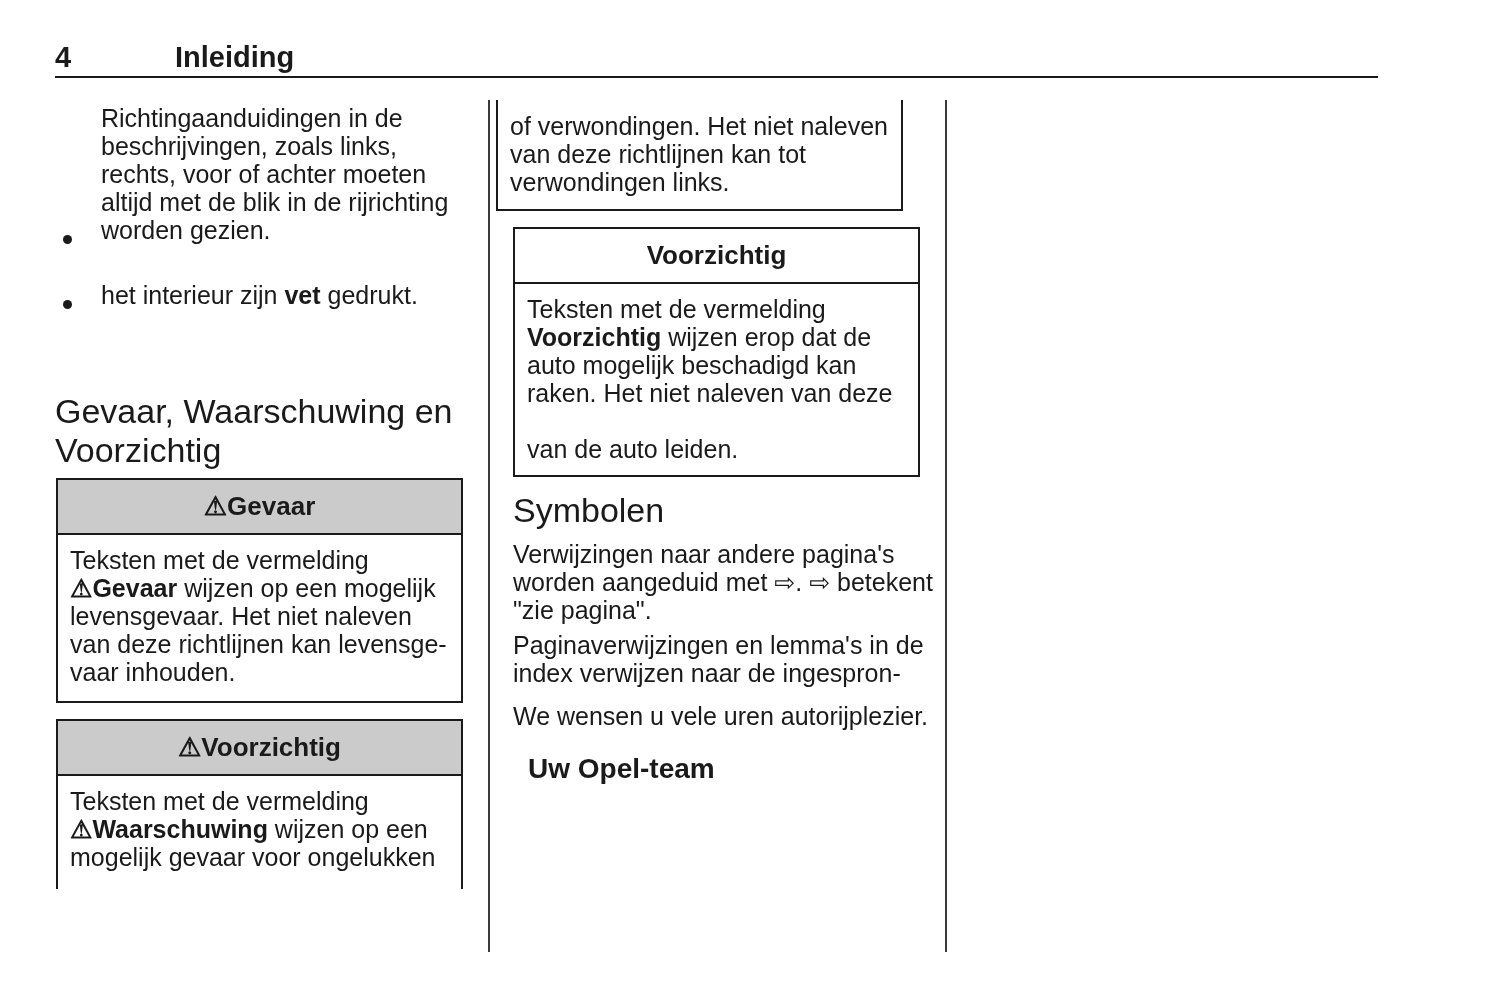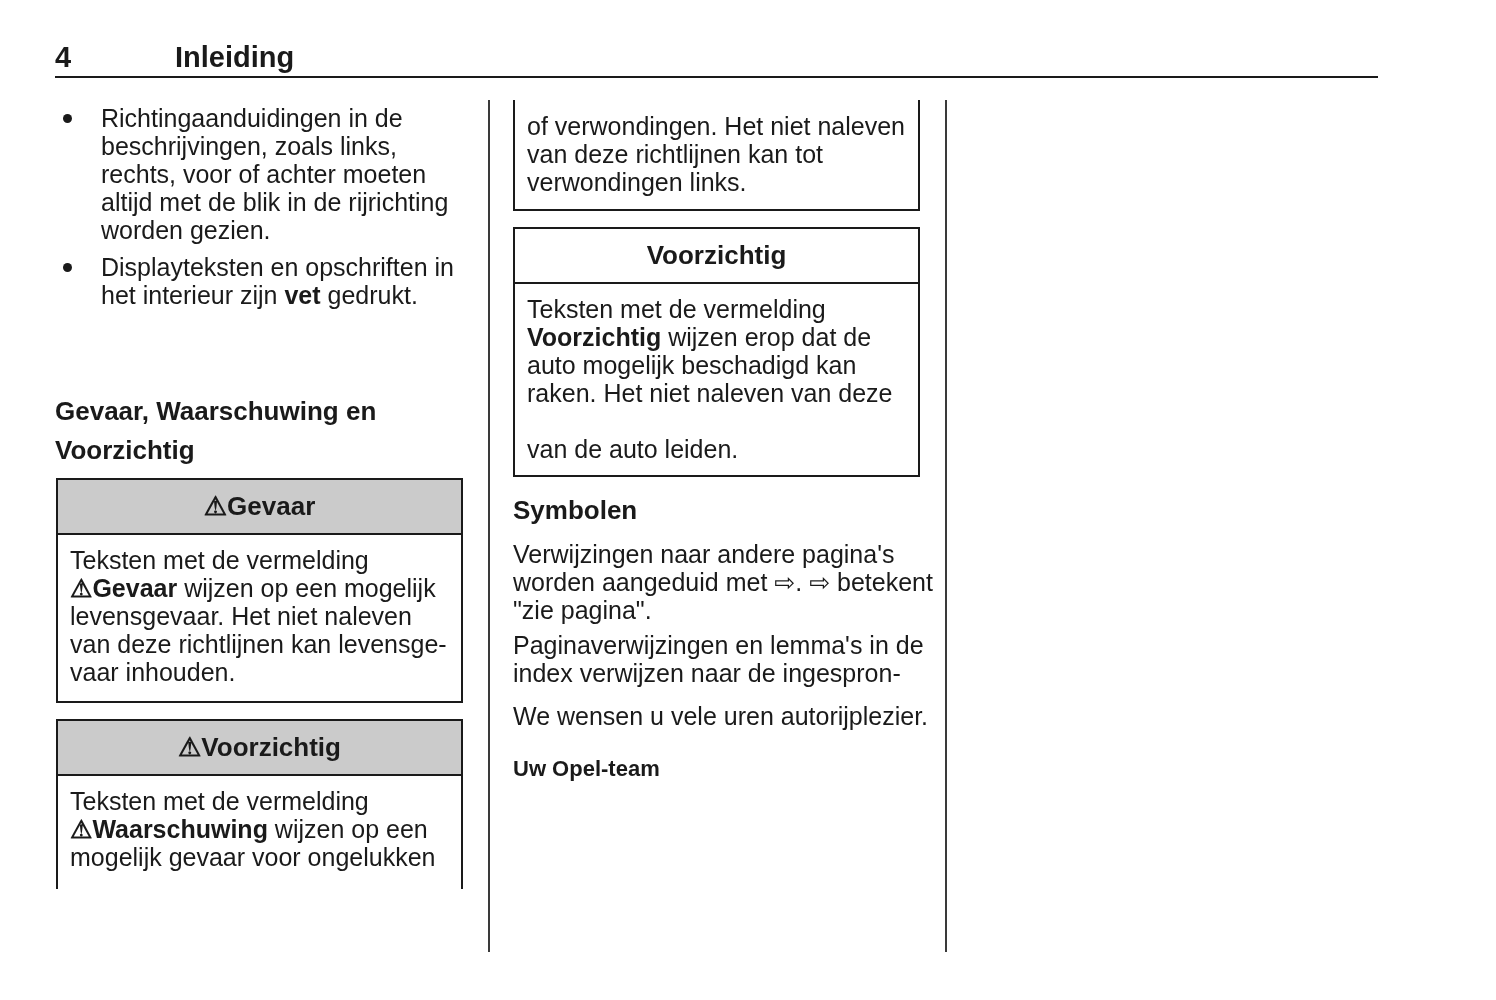--- a/index.html
+++ b/index.html
@@ -5,53 +5,53 @@
   html,body{margin:0;padding:0;background:#ffffff;}
   #page{
     position:relative;width:1496px;height:1000px;background:#ffffff;
     font-family:"Liberation Sans",sans-serif;color:#1a1a1a;overflow:hidden;
   }
   .abs{position:absolute;}
   .pg-num,.pg-title{font-size:29px;font-weight:bold;white-space:nowrap;}
   .hrule{background:#1a1a1a;height:2px;}
   .vsep{width:2px;background:#3a3a3a;}
   .body-text{font-size:25px;line-height:28px;white-space:nowrap;}
-  .h1{font-size:26px;line-height:39px;font-weight:bold;white-space:nowrap;}
-  .bullet{display:flex;margin-bottom:9px;}
+  .h1{font-size:34px;line-height:39px;font-weight:normal;white-space:nowrap;}
+  .bullet{display:flex;margin-bottom:9px;align-items:flex-end;}
   .dot{flex:0 0 9px;width:9px;height:9px;border-radius:50%;background:#1a1a1a;margin:10px 0 0 7px;}
   .btext{margin-left:29px;}
   .wbox{border:2px solid #1a1a1a;box-sizing:border-box;background:#ffffff;overflow:hidden;}
   .cut-bottom{border-bottom:none;}
   .cut-top{border-top:none;}
   .bhead{height:53px;border-bottom:2px solid #1a1a1a;display:flex;align-items:center;justify-content:center;
          font-size:26px;font-weight:bold;white-space:nowrap;}
   .bhead.gray{background:#cbcbcb;}
   .bbody{padding:11px 12px;font-size:25px;line-height:28px;white-space:nowrap;}
-  .sig{font-size:22px;line-height:28px;font-weight:bold;white-space:nowrap;}
+  .sig{font-size:28px;line-height:28px;font-weight:bold;white-space:nowrap;margin-left:15px;}
 </style>
 </head>
 <body>
 
 <div id="page">
 
   <div class="abs pg-num" style="left:55px;top:41px;">4</div>
   <div class="abs pg-title" style="left:175px;top:41px;">Inleiding</div>
   <div class="abs hrule" style="left:55px;top:76px;width:1323px;"></div>
 
   <div class="abs vsep" style="left:488px;top:100px;height:852px;"></div>
   <div class="abs vsep" style="left:945px;top:100px;height:852px;"></div>
 
   <div class="abs" style="left:56px;top:104px;width:410px;">
     <div class="bullet">
       <span class="dot"></span>
       <div class="body-text btext"><span>Richtingaanduidingen in de</span><br><span>beschrijvingen, zoals links,</span><br><span>rechts, voor of achter moeten</span><br><span>altijd met de blik in de rijrichting</span><br><span>worden gezien.</span></div>
     </div>
     <div class="bullet">
       <span class="dot"></span>
-      <div class="body-text btext"><span>Displayteksten en opschriften in</span><br><span>het interieur zijn </span><span style="font-weight: bold;">vet</span><span> gedrukt.</span></div>
+      <div class="body-text btext"><br><span>het interieur zijn </span><span style="font-weight: bold;">vet</span><span> gedrukt.</span></div>
     </div>
   </div>
 
   <div class="abs h1" style="left:55px;top:392px;"><span>Gevaar, Waarschuwing en</span><br><span>Voorzichtig</span></div>
 
   <div class="abs wbox" style="left:56px;top:478px;width:407px;height:225px;">
     <div class="bhead gray">
       <span>⚠</span>
         <span>Gevaar</span>
     </div>
@@ -59,21 +59,21 @@
   </div>
 
   <div class="abs wbox cut-bottom" style="left:56px;top:719px;width:407px;height:170px;">
     <div class="bhead gray">
       <span>⚠</span>
         <span>Voorzichtig</span>
     </div>
     <div class="bbody"><span>Teksten met de vermelding</span><br><span style="font-weight: bold;">⚠Waarschuwing</span><span> wijzen op een</span><br><span>mogelijk gevaar voor ongelukken</span></div>
   </div>
 
-  <div class="abs wbox cut-top" style="left:513px;top:100px;width:407px;height:111px;">
+  <div class="abs wbox cut-top" style="left:496px;top:100px;width:407px;height:111px;">
     <div class="bbody" style="padding-top:12px;"><span>of verwondingen. Het niet naleven</span><br><span>van deze richtlijnen kan tot</span><br><span>verwondingen links.</span></div>
   </div>
 
   <div class="abs wbox" style="left:513px;top:227px;width:407px;height:250px;">
     <div class="bhead">
       <span>Voorzichtig</span>
     </div>
     <div class="bbody"><span>Teksten met de vermelding</span><br><span style="font-weight: bold;">Voorzichtig</span><span> wijzen erop dat de</span><br><span>auto mogelijk beschadigd kan</span><br><span>raken. Het niet naleven van deze</span><br><br><span>van de auto leiden.</span></div>
   </div>
 

